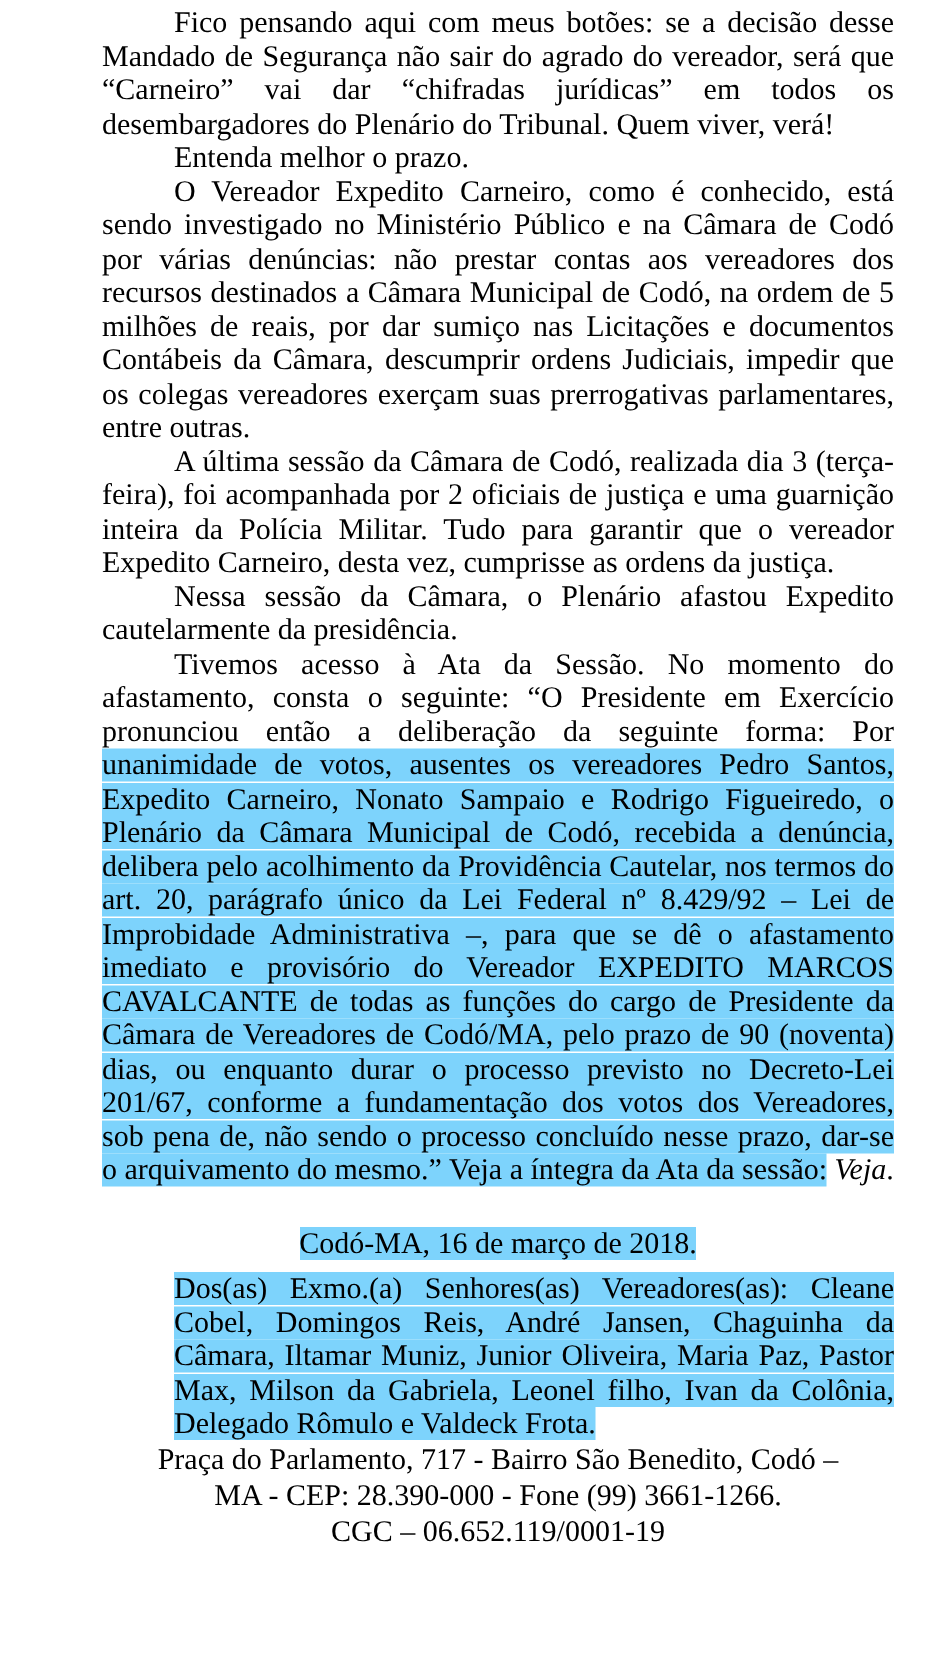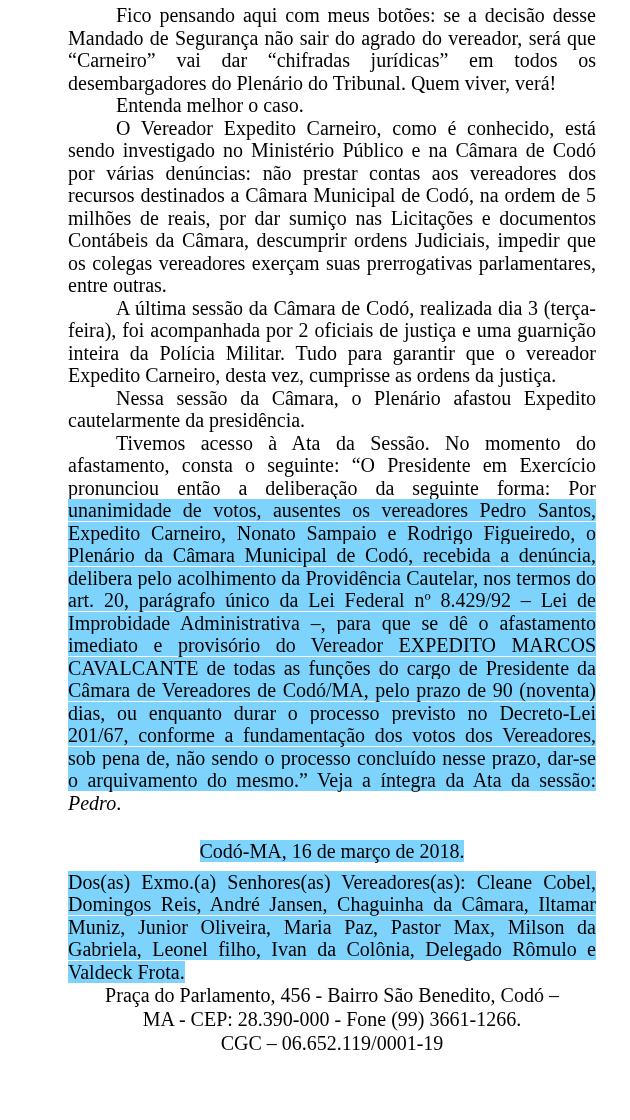--- a/index.html
+++ b/index.html
@@ -40,20 +40,21 @@
     cursor: pointer;
   }
   p.date-line {
     margin-top: 26px;
     text-align: center;
     text-indent: 0;
   }
   p.closing {
     margin-top: 8px;
     text-indent: 0;
+    margin-left: 48px;
   }
   .address {
     text-align: center;
     line-height: 24px;
   }
   .address div {
     margin: 0;
   }
   .blue-line {
     position: absolute;
@@ -65,37 +66,37 @@
   }
 </style>
 </head>
 <body>
 
 <div class="page">
   <div class="text-block">
 
     <p>Fico pensando aqui com meus botões: se a decisão desse Mandado de Segurança não sair do agrado do vereador, será que “Carneiro” vai dar “chifradas jurídicas” em todos os desembargadores do Plenário do Tribunal. Quem viver, verá!</p>
 
-    <p>Entenda melhor o caso.</p>
+    <p>Entenda melhor o prazo.</p>
 
     <p>O Vereador Expedito Carneiro, como é conhecido, está sendo investigado no Ministério Público e na Câmara de Codó por várias denúncias: não prestar contas aos vereadores dos recursos destinados a Câmara Municipal de Codó, na ordem de 5 milhões de reais, por dar sumiço nas Licitações e documentos Contábeis da Câmara, descumprir ordens Judiciais, impedir que os colegas vereadores exerçam suas prerrogativas parlamentares, entre outras.</p>
 
     <p>A última sessão da Câmara de Codó, realizada dia 3 (terça-feira), foi acompanhada por 2 oficiais de justiça e uma guarnição inteira da Polícia Militar. Tudo para garantir que o vereador Expedito Carneiro, desta vez, cumprisse as ordens da justiça.</p>
 
     <p>Nessa sessão da Câmara, o Plenário afastou Expedito cautelarmente da presidência.</p>
 
     <p><span>Tivemos acesso à Ata da Sessão. No momento do afastamento, consta o seguinte: “O Presidente em Exercício pronunciou então a deliberação da seguinte forma: Por </span><span class="hl">unanimidade de votos, ausentes os vereadores Pedro Santos, Expedito Carneiro, Nonato Sampaio e Rodrigo Figueiredo, o Plenário da Câmara Municipal de Codó, recebida a denúncia, delibera pelo acolhimento da Providência Cautelar, nos termos do art. 20, parágrafo único da Lei Federal nº 8.429/92 – Lei de Improbidade Administrativa –, para que se dê o afastamento imediato e provisório do Vereador EXPEDITO MARCOS CAVALCANTE de todas as funções do cargo de Presidente da Câmara de Vereadores de Codó/MA, pelo prazo de 90 (noventa) dias, ou enquanto durar o processo previsto no Decreto-Lei 201/67, conforme a fundamentação dos votos dos Vereadores, sob pena de, não sendo o processo concluído nesse prazo, dar-se o arquivamento do mesmo.” Veja a íntegra da Ata da sessão:</span>
-      <a class="link">Pedro</a><span>.</span></p>
+      <a class="link">Veja</a><span>.</span></p>
 
     <p class="date-line"><span class="hl">Codó-MA, 16 de março de 2018.</span></p>
 
     <p class="closing"><span class="hl">Dos(as) Exmo.(a) Senhores(as) Vereadores(as): Cleane Cobel, Domingos Reis, André Jansen, Chaguinha da Câmara, Iltamar Muniz, Junior Oliveira, Maria Paz, Pastor Max, Milson da Gabriela, Leonel filho, Ivan da Colônia, Delegado Rômulo e Valdeck Frota.</span></p>
 
     <div class="address">
-      <div>Praça do Parlamento, 456 - Bairro São Benedito, Codó –</div>
+      <div>Praça do Parlamento, 717 - Bairro São Benedito, Codó –</div>
       <div>MA - CEP: 28.390-000 - Fone (99) 3661-1266.</div>
       <div>CGC – 06.652.119/0001-19</div>
     </div>
 
   </div>
 
   <div class="blue-line"></div>
 </div>
 
 </body></html>

